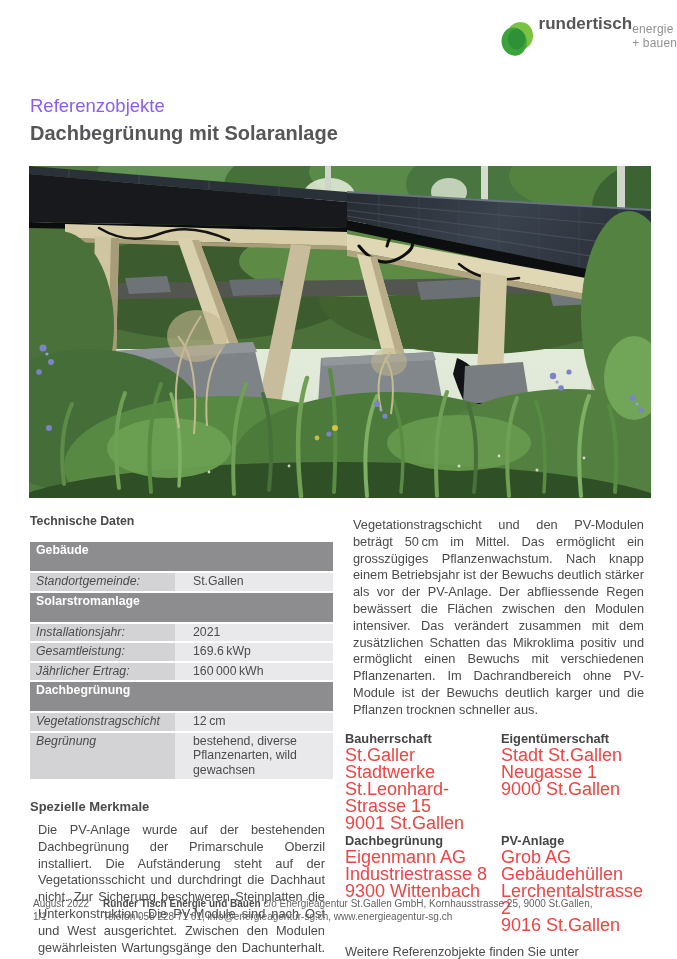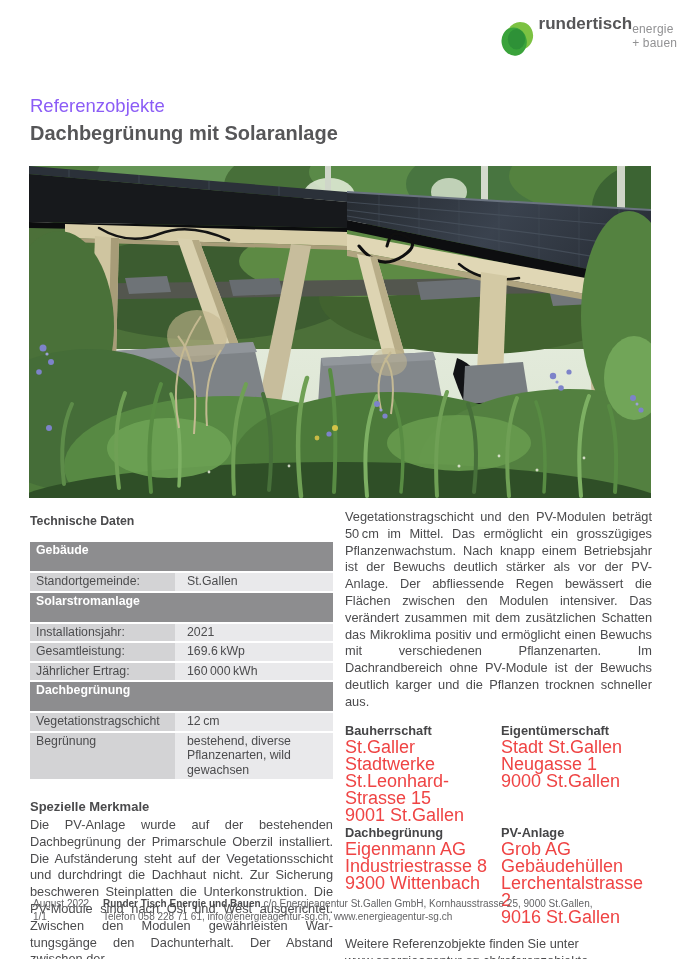--- a/index.html
+++ b/index.html
@@ -24,26 +24,26 @@
   .col-left{position:absolute;left:30px;top:514px;width:303px;}
   .col-right{position:absolute;left:345px;top:509px;width:307px;}
 
   .section-heading{font-size:12.3px;font-weight:bold;color:#4a4a4c;margin:0 0 14px 0;}
 
   
   .ttable{width:303px;}
   .t-section{background:#8d8d8f;color:#ffffff;font-weight:bold;font-size:12.3px;
              padding:1px 6px 14px 6px;margin-bottom:2px;line-height:14px;}
   .t-row{display:flex;margin-bottom:2px;font-size:12.3px;line-height:14.5px;color:#4c4c4e;}
-  .t-label{width:133px;background:#d3d3d5;padding:1px 6px 2px 6px;flex:none;}
-  .t-value{flex:1;background:#e9e9eb;padding:1px 6px 2px 12px;}
+  .t-label{width:133px;background:#d3d3d5;padding:1px 6px 2px 6px;flex:none;font-style:italic;}
+  .t-value{flex:1;background:#e9e9eb;padding:1px 6px 2px 18px;}
 
   
   .para{font-size:12.8px;line-height:16.8px;color:#4b4b4d;text-align:justify;
-        hyphens:manual;margin:0;}
+        hyphens:manual;margin:8px;}
   .features{margin-top:20px;}
   .features .section-heading{margin-bottom:3px;font-size:13px;}
 
   
   .contacts{display:grid;grid-template-columns:156px 151px;margin-top:11px;}
   .contact h4{margin:0;font-size:12.8px;font-weight:bold;color:#454547;line-height:17px;}
   .contact div{font-size:18px;line-height:17px;color:#ef4444;}
 
   .more-refs{margin-top:9px;font-size:12.8px;line-height:17px;color:#4b4b4d;}
 

